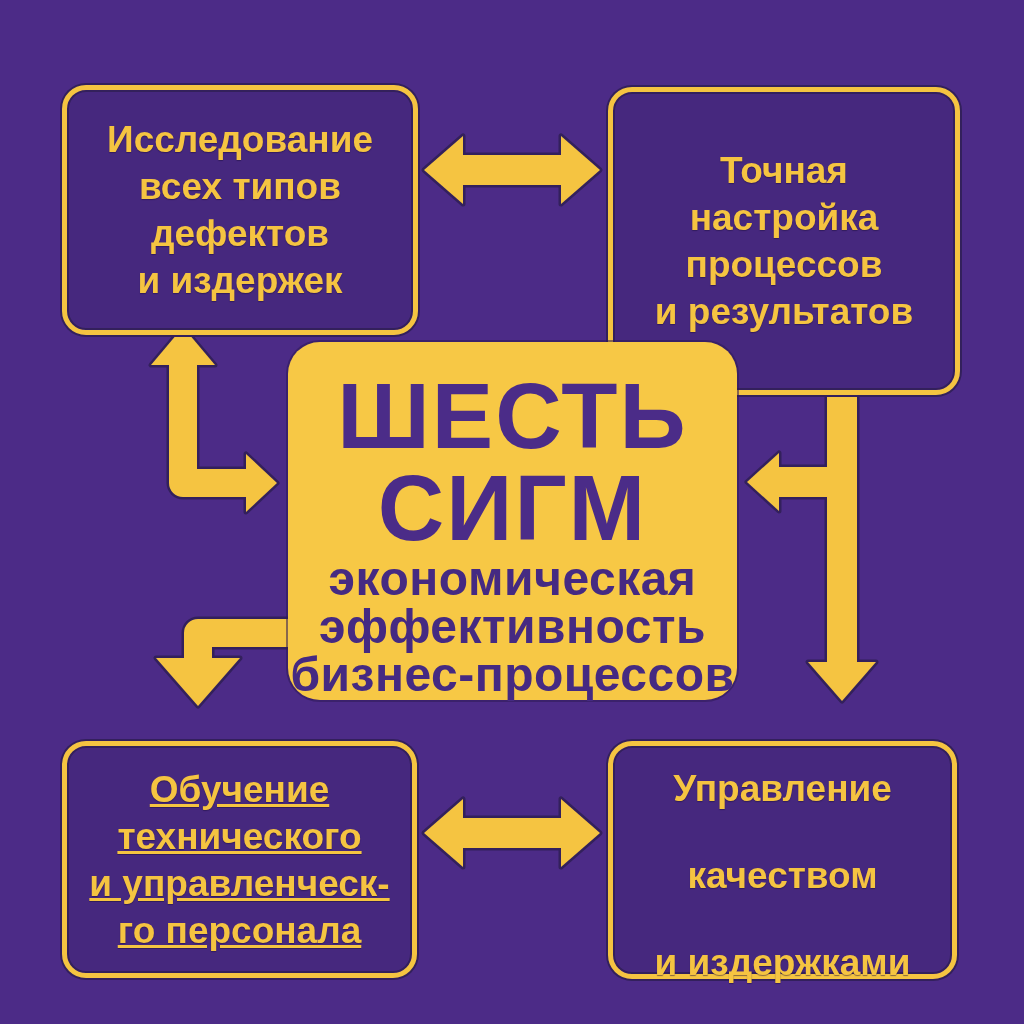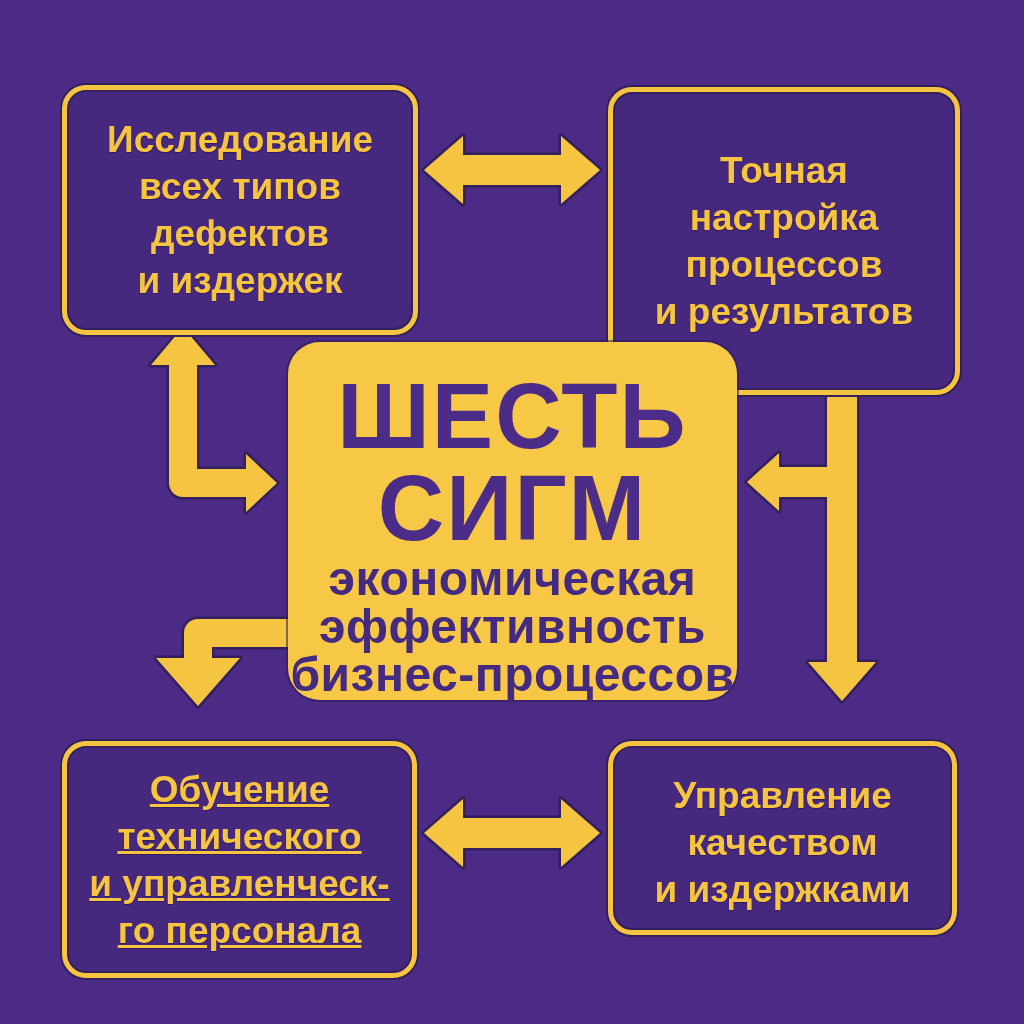--- a/index.html
+++ b/index.html
@@ -33,21 +33,21 @@
     display:flex;flex-direction:column;align-items:center;justify-content:center;
     text-align:center;
     color:var(--yellow);
     font-weight:700;font-size:37px;line-height:47px;
     text-shadow:0 1px 1px rgba(30,15,60,.5);
     margin-top:21px;
   }
   .box-tl{left:62px;top:64px;width:356px;height:250px;}
   .box-tr{left:608px;top:66px;width:352px;height:308px;}
   .box-bl{left:62px;top:720px;width:355px;height:237px;text-decoration:underline;}
-  .box-br{left:608px;top:720px;width:349px;height:194px;justify-content:flex-start;padding-top:26px;}
+  .box-br{left:608px;top:720px;width:349px;height:238px;justify-content:flex-start;padding-top:19px;gap:40px;}
   .center-box{
     position:absolute;z-index:1;
     left:288px;top:342px;width:449px;height:358px;
     background:var(--center-yellow);
     border-radius:32px;
     box-shadow:0 0 0 2px rgba(45,25,85,.55);
     display:flex;flex-direction:column;align-items:center;
     text-align:center;color:var(--purple-text);
     padding-top:28px;
   }

